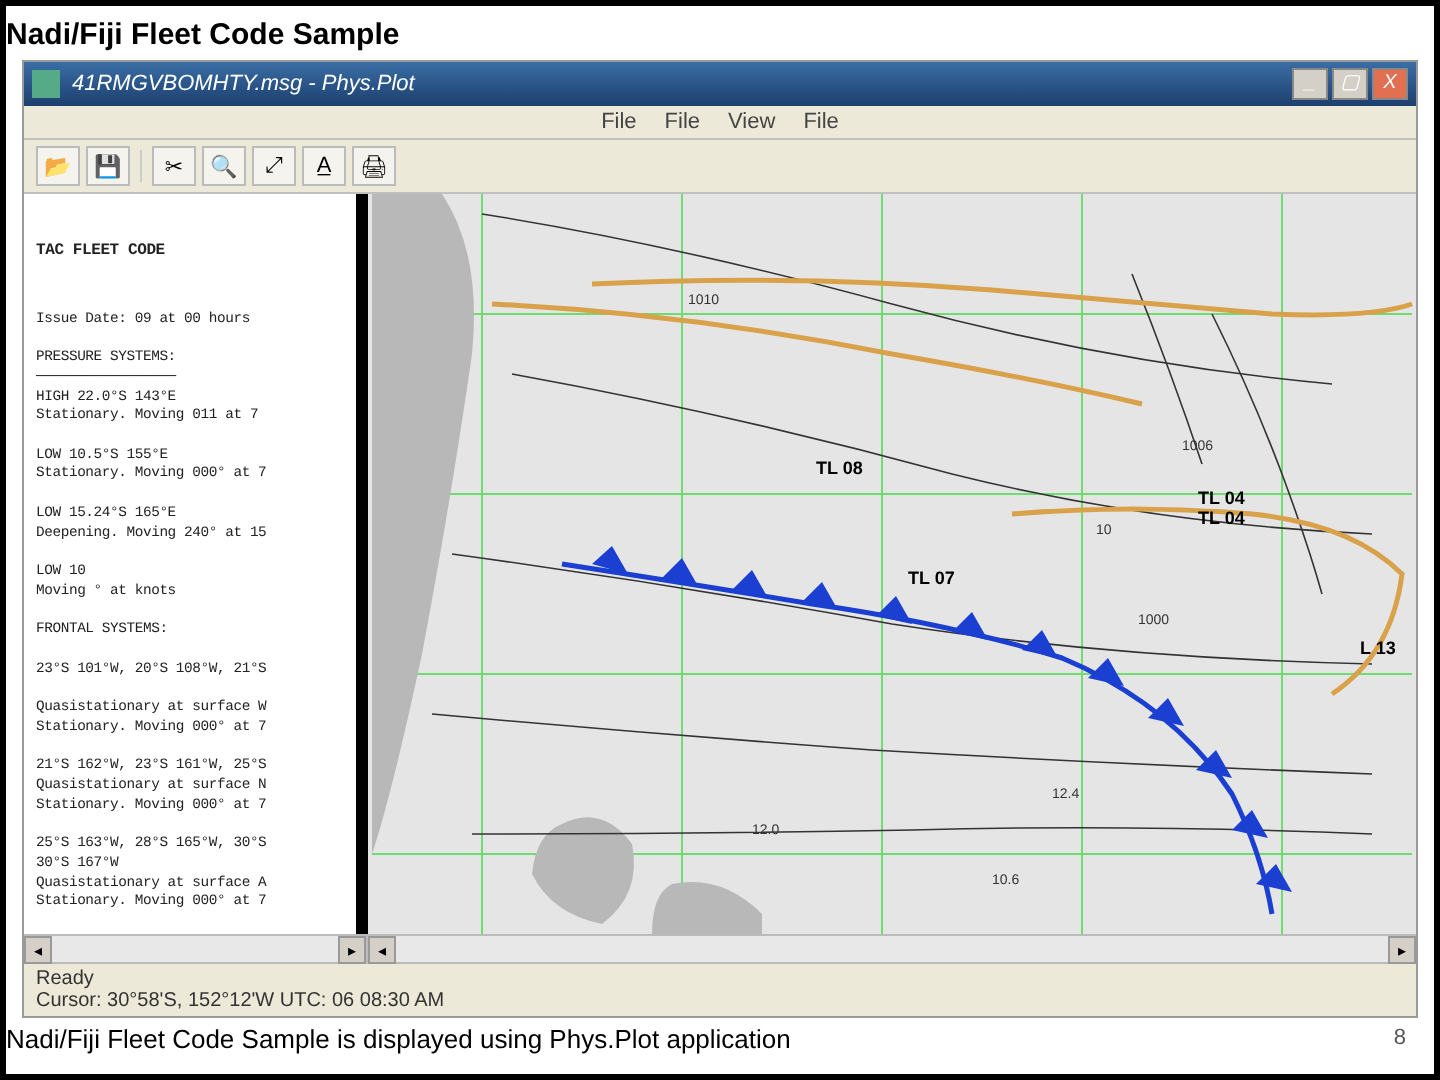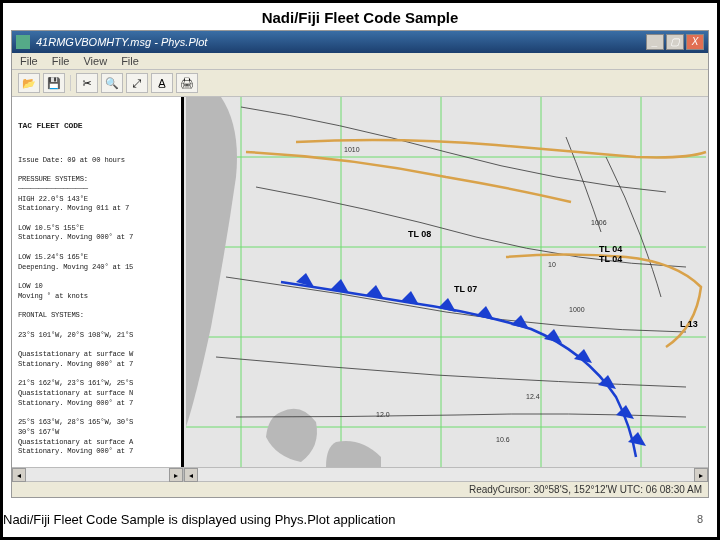--- a/index.html
+++ b/index.html
@@ -1,41 +1,41 @@
 <!DOCTYPE html>
 <html><head>
 <meta charset="utf-8">
 <style>
   * { box-sizing: border-box; margin: 0; padding: 0; }
   body { font-family: Tahoma, Arial, sans-serif; font-size: 11px; background: #fff; }
   .slide { width: 720px; height: 540px; border: 3px solid #000; position: relative; background: #fff; }
-  .slide-title { text-align: center; font-weight: bold; font-size: 15px; padding: 6px 0 4px 0; }
+  .slide-title { font-weight: bold; font-size: 15px; padding: 6px 0 4px 0; }
   .app { margin: 0 8px; border: 1px solid #999; background: #ece9d8; }
   .titlebar { display: flex; align-items: center; background: linear-gradient(#3a6ea5,#1c3f6e); color: #fff; height: 22px; padding: 0 4px; font-size: 11px; font-style: italic; }
   .titlebar .icon-app { width: 14px; height: 14px; background: #5a8; margin-right: 6px; }
   .titlebar .title-text { flex: 1; }
   .win-btns { display: flex; gap: 2px; }
   .win-btn { width: 18px; height: 16px; background: #d4d0c8; border: 1px solid #888; display: flex; align-items: center; justify-content: center; font-size: 10px; line-height: 1; }
   .win-close { background: #e16f52; color: #fff; }
-  .menubar { display: flex; gap: 14px; padding: 2px 8px; background: #ece9d8; border-bottom: 1px solid #c0c0c0; font-size: 11px; color: #444; }
+  .menubar { display: flex; gap: 14px; padding: 2px 8px; background: #ece9d8; border-bottom: 1px solid #c0c0c0; font-size: 11px; color: #444; justify-content: center; }
   .menubar span { }
   .toolbar { display: flex; gap: 3px; padding: 3px 6px; background: #ece9d8; border-bottom: 1px solid #c0c0c0; }
   .tool-btn { width: 22px; height: 20px; border: 1px solid #bbb; background: #f4f3ee; display:flex; align-items:center; justify-content:center; font-size: 11px; }
   .tool-sep { width: 1px; background: #ccc; margin: 2px 2px; }
   .content { display: flex; height: 370px; background: #fff; }
-  .left-panel { width: 172px; border-right: 3px solid #000000; overflow: hidden; position: relative; background:#fff; }
+  .left-panel { width: 172px; border-right: 6px solid #000000; overflow: hidden; position: relative; background:#fff; }
   .left-inner { padding: 5px 6px; font-family: "Courier New", monospace; font-size: 7.2px; line-height: 1.35; color: #222; white-space: pre-wrap; letter-spacing: -0.2px; }
   .left-head { font-size: 8px; font-weight: bold; margin-bottom: 4px; }
   .map-panel { flex: 1; position: relative; background: #e5e5e5; overflow: hidden; }
   .map-panel svg { position: absolute; top:0; left:0; width:100%; height:100%; }
   .hscroll { height: 14px; background: #ece9d8; border-top: 1px solid #bbb; display:flex; }
   .hscroll .sbox { width: 172px; border-right:1px solid #bbb; display:flex; }
   .hscroll .sbtn { width:14px; height:14px; background:#d4d0c8; border:1px solid #999; font-size:8px; display:flex; align-items:center; justify-content:center; }
   .hscroll .strack { flex:1; background:#e8e8e8; }
-  .statusbar { display:flex; justify-content: flex-end; padding: 2px 6px; background:#ece9d8; border-top:1px solid #bbb; font-size:10px; color:#333; }
+  .statusbar { display:flex; justify-content: center; padding: 2px 6px; background:#ece9d8; border-top:1px solid #bbb; font-size:10px; color:#333;flex-direction:column; }
   .caption { font-size: 13px; position:absolute; bottom:10px; left:0; right:0; }
   .slide-num { position:absolute; right:14px; bottom:12px; font-size:11px; color:#555; }
   .lbl { font-size: 9px; font-weight: bold; fill: #000; }
   .lbl-s { font-size: 7px; fill: #333; }
 </style>
 </head>
 <body>
 
 <div class="slide">
   <div class="slide-title">Nadi/Fiji Fleet Code Sample</div>

